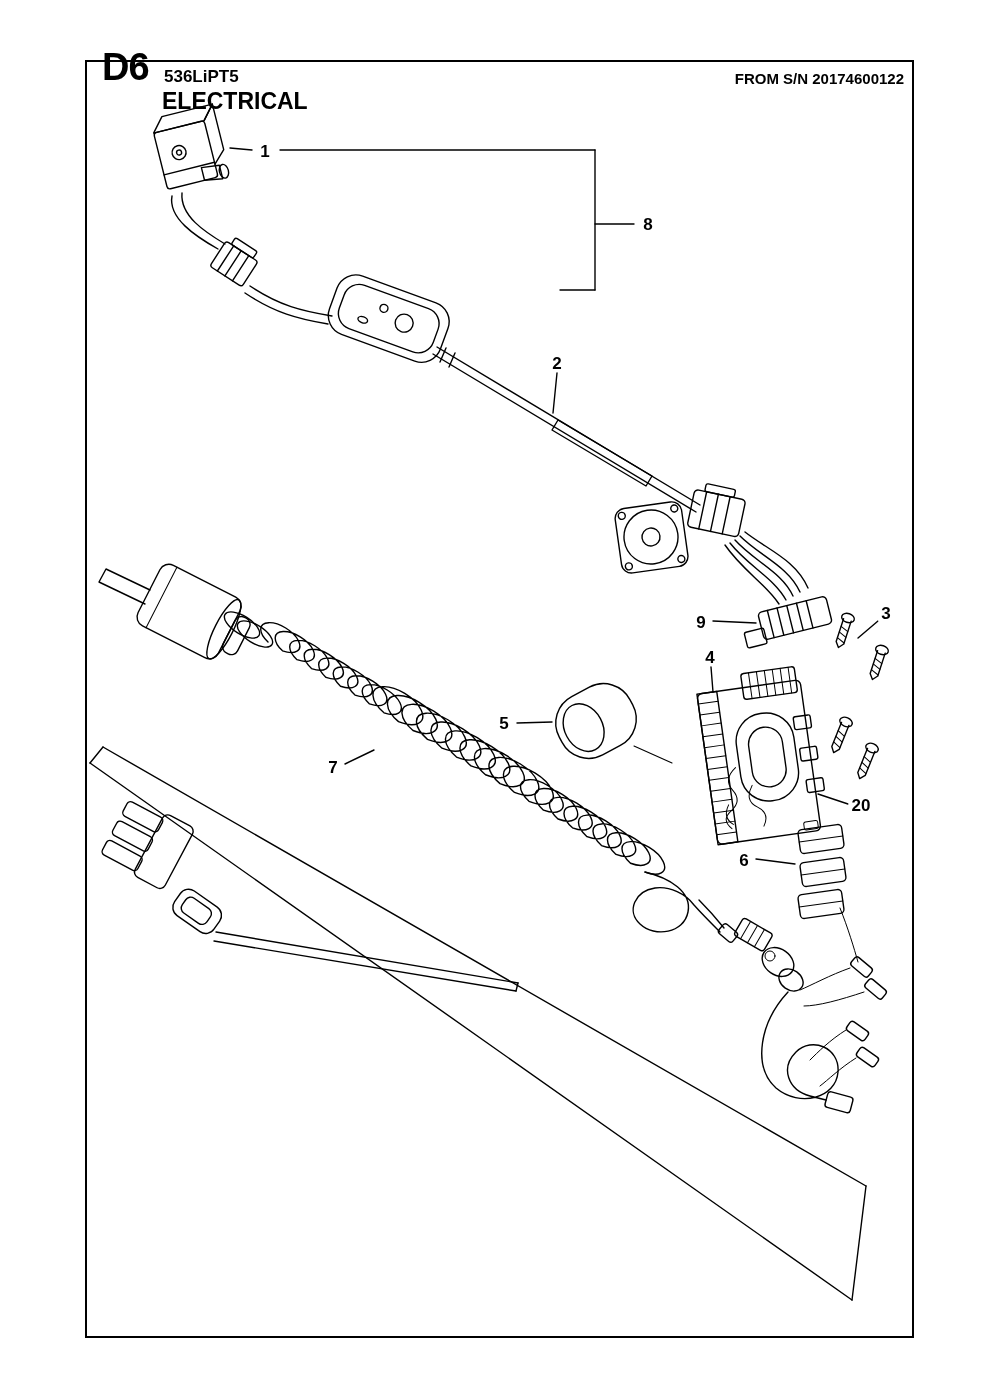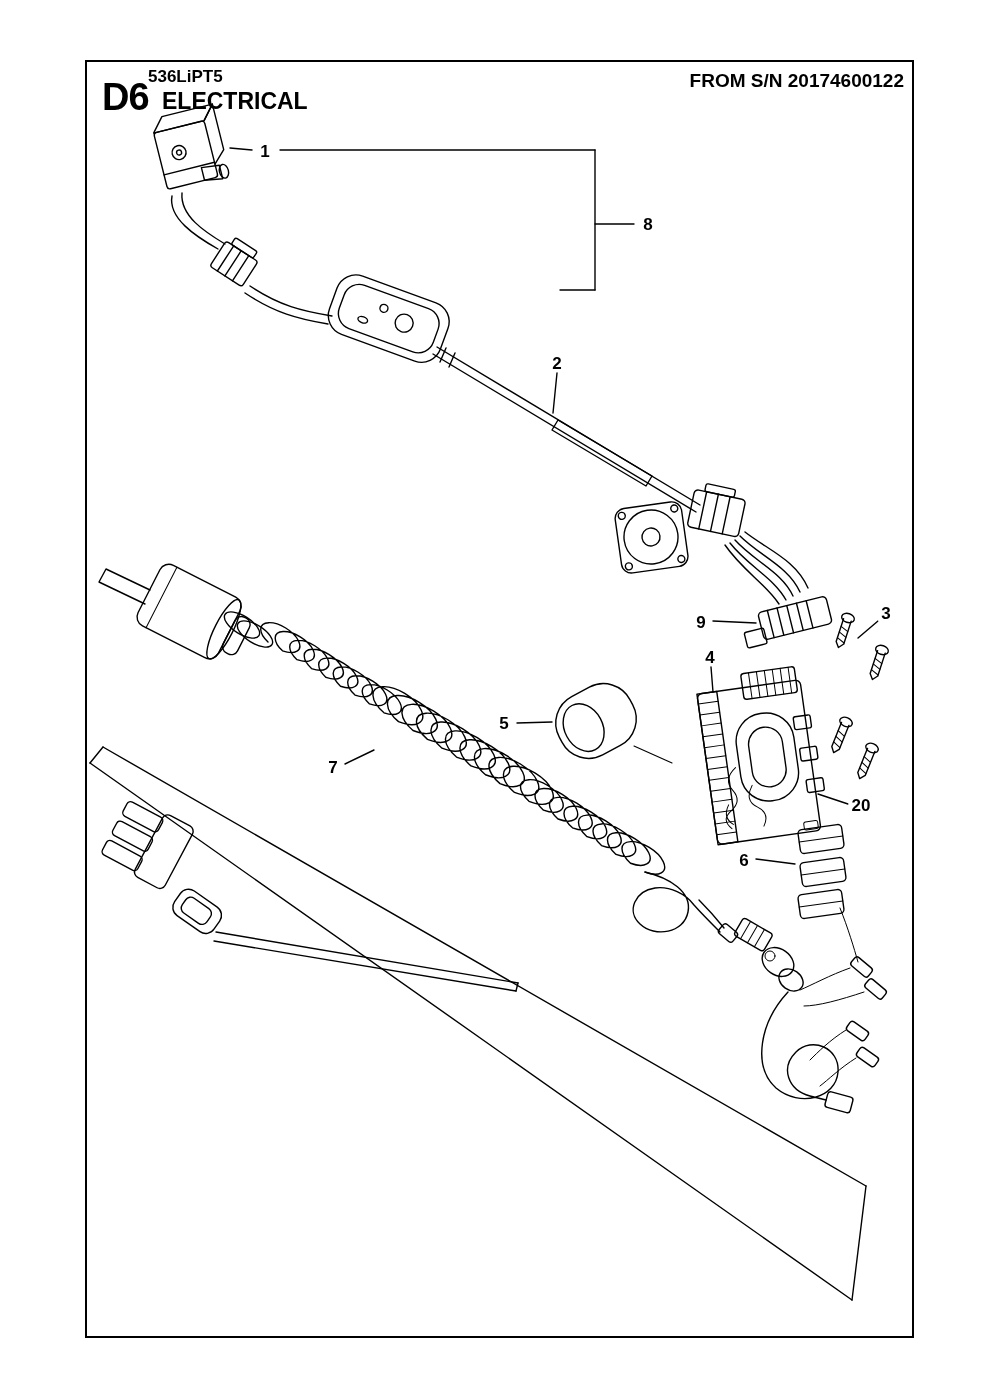--- a/index.html
+++ b/index.html
@@ -1,22 +1,22 @@
 <!DOCTYPE html>
 <html><head>
 <meta charset="utf-8">
 <style>
   * { box-sizing: border-box; margin: 0; padding: 0; }
   html,body { width: 999px; height: 1400px; background: #ffffff; }
   body { position: relative; font-family: "Liberation Sans", sans-serif; color: #000; }
   .frame { position: absolute; left: 85px; top: 60px; width: 829px; height: 1278px; border: 2.5px solid #000; }
-  .hdr-id { position: absolute; left: 102px; top: 76px; font-size: 38px; font-weight: bold; letter-spacing: -1px; }
-  .hdr-model { position: absolute; left: 148px; top: 67px; font-size: 17px; font-weight: bold; }
+  .hdr-id { position: absolute; left: 102px; top: 46px; font-size: 38px; font-weight: bold; letter-spacing: -1px; }
+  .hdr-model { position: absolute; left: 164px; top: 67px; font-size: 17px; font-weight: bold; }
   .hdr-section { position: absolute; left: 162px; top: 88px; font-size: 23px; font-weight: bold; }
-  .hdr-serial { position: absolute; top: 70px; right: 95px; font-size: 19px; font-weight: bold; }
+  .hdr-serial { position: absolute; top: 70px; right: 95px; font-size: 15px; font-weight: bold; }
   svg.art { position: absolute; left: 0; top: 0; }
   svg.art * { stroke: #000; stroke-width: 1.4; fill: none; stroke-linecap: round; stroke-linejoin: round; }
   svg.art .ld { stroke-width: 1.1; }
   svg.art .thin { stroke-width: 1; }
   .co { position: absolute; transform: translate(-50%,-50%); font-size: 17px; font-weight: bold;
         background: #fff; padding: 0 3px; line-height: 1; }
 </style>
 </head>
 <body>
 

